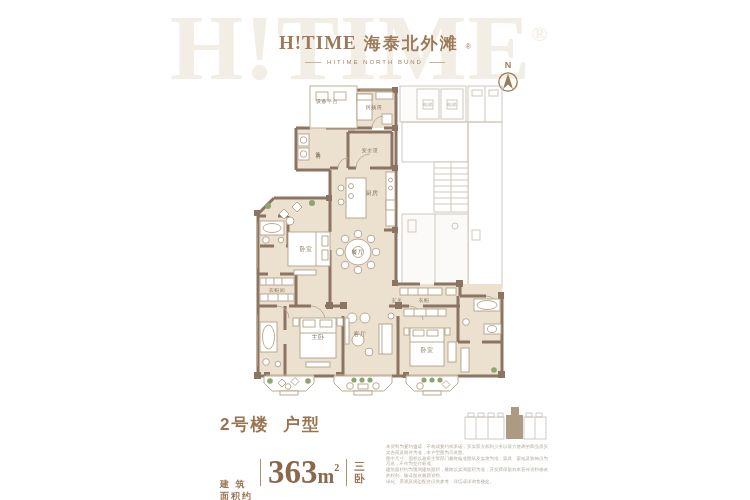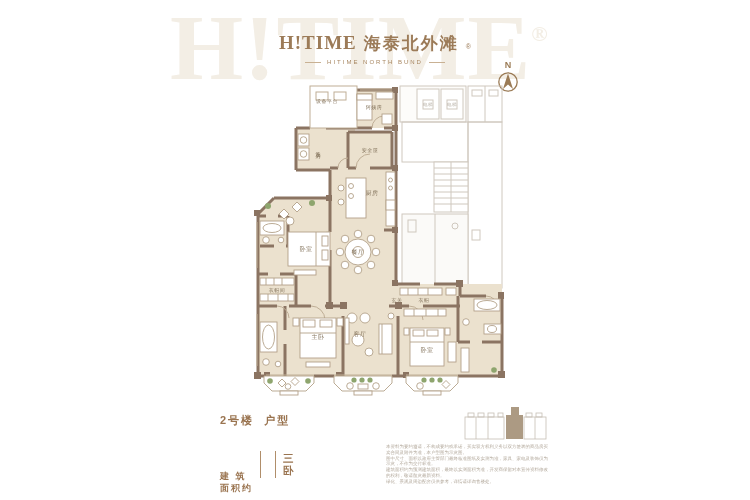--- a/index.html
+++ b/index.html
@@ -29,21 +29,21 @@
   
   .plan-svg{position:absolute;left:0;top:0;}
   .room-label{position:absolute;transform:translate(-50%,-50%);font-size:5px;color:#86765f;
               letter-spacing:0.5px;white-space:nowrap;}
   .room-label.big{font-size:6px;}
   .room-label.vert{writing-mode:vertical-rl;letter-spacing:1px;}
   .room-label.gray{color:#b4ada2;font-size:4.5px;}
 
   
   .info{position:absolute;left:220px;top:413px;color:#9a7450;}
-  .info-title{font-size:11px;letter-spacing:2px;font-weight:bold;}
+  .info-title{font-size:17px;letter-spacing:2px;font-weight:bold;}
   .area-row{display:flex;align-items:center;margin-top:6px;}
   .area-label{font-size:9px;line-height:12px;letter-spacing:2px;font-weight:bold;margin-top:36px;}
   .vdiv{width:1px;height:27px;background:#b08e6a;margin:0 7px;}
   .area-value{font-family:"Liberation Serif",serif;font-size:33px;line-height:30px;
               font-weight:bold;color:#8a684a;}
   .area-unit{font-size:20px;}
   .area-sup{font-size:10px;vertical-align:12px;}
   .rooms-col{font-size:10.5px;line-height:12px;font-weight:bold;text-align:center;}
 
   
@@ -341,20 +341,21 @@
     <div class="info-title">
       <span>2号楼</span>&nbsp;
       <span>户型</span>
     </div>
     <div class="area-row">
       <div class="area-label">
         <div>建 筑</div>
         <div>面积约</div>
       </div>
       <div class="vdiv"></div>
+      <div class="area-value"><span>363</span><span class="area-unit">m</span><span class="area-sup">2</span></div>
       <div class="vdiv"></div>
       <div class="rooms-col">
         <div>三</div>
         <div>卧</div>
       </div>
     </div>
   </div>
 
   <svg class="keyplan" width="88" height="40" viewBox="0 0 88 40">
     <g stroke="#c6bfb4" stroke-width="0.8" fill="none">

